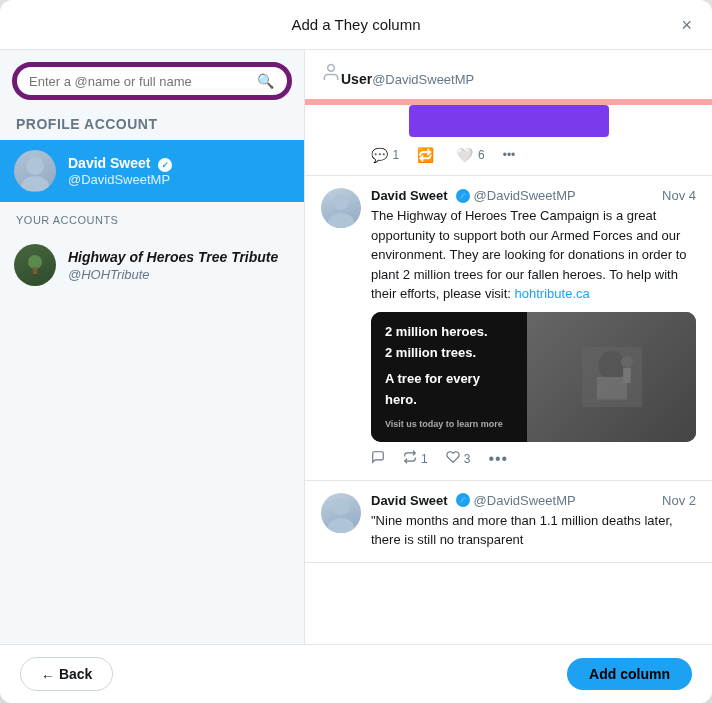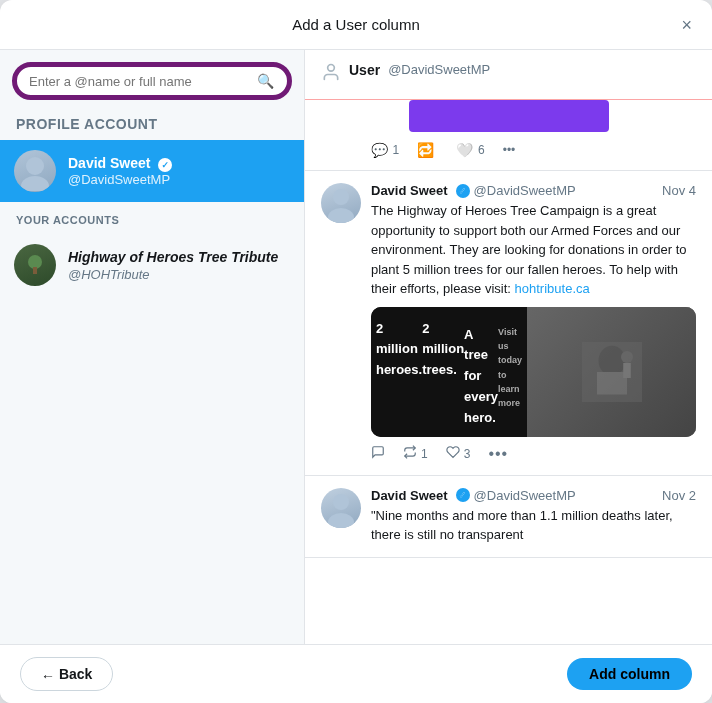--- a/index.html
+++ b/index.html
@@ -130,21 +130,21 @@
       content: '✓';
       position: absolute;
       top: 50%; left: 50%;
       transform: translate(-50%,-50%);
       font-size: 9px;
       color: #1da1f2;
       font-weight: 900;
     }
     .your-accounts-label {
       font-size: 11px;
-      font-weight: 700;
+      font-weight: 400;
       color: #657786;
       letter-spacing: 0.5px;
       padding: 12px 16px 8px 16px;
     }
     .account-item {
       display: flex;
       align-items: center;
       padding: 10px 14px;
       cursor: pointer;
       font-style: italic;
@@ -174,24 +174,24 @@
     }
     
     .right-panel {
       flex: 1;
       display: flex;
       flex-direction: column;
       overflow: hidden;
     }
     .user-header {
       display: flex;
-      align-items: flex-start;
+      align-items: flex-end;
       padding: 12px 16px;
-      border-bottom: 1px solid #fca5a5;
-      gap: 8px;
+      border-bottom: 6px solid #fca5a5;
+      gap: 0;
     }
     .user-icon {
       color: #aab8c2;
       font-size: 18px;
     }
     .user-header-name {
       font-size: 14px;
       font-weight: 700;
       color: #14171a;
     }
@@ -262,21 +262,21 @@
     }
     .tweet-img-text {
       background: #111;
       color: #fff;
       padding: 12px 14px;
       font-size: 13px;
       font-weight: 700;
       line-height: 1.6;
       width: 48%;
       display: flex;
-      flex-direction: row;
+      flex-direction: column;
       justify-content: center;
     }
     .tweet-img-photo {
       flex: 1;
       background: #888;
       background-image: linear-gradient(135deg, #666 0%, #444 100%);
       display: flex;
       align-items: center;
       justify-content: center;
       overflow: hidden;
@@ -367,21 +367,21 @@
       background: linear-gradient(160deg, #4a6741 0%, #2d4a2a 100%);
       display: flex; align-items: center; justify-content: center;
     }
   </style>
 </head>
 <body>
 
 <div class="modal">
 
   <div class="modal-header">
-    <span class="modal-title">Add a User column</span>
+    <span class="modal-title">Add a They column</span>
     <button class="close-btn">×</button>
   </div>
 
   <div class="modal-body">
 
     <div class="left-panel">
 
       <div class="search-box">
         <input class="search-input" type="text" placeholder="Enter a @name or full name" style="">
         <span class="search-icon">🔍</span>
@@ -471,21 +471,21 @@
           <div class="tweet-body">
             <div class="tweet-meta">
               <span class="tweet-author">David Sweet</span>
               <span class="verified-icon" style="background:#1da1f2;">
                 <span style="position:absolute;top:50%;left:50%;transform:translate(-50%,-50%);font-size:9px;color:#fff;font-weight:900;">✓</span>
               </span>
               <span class="tweet-handle">@DavidSweetMP</span>
               <span class="tweet-date">Nov 4</span>
             </div>
             <div class="tweet-text">
-              <span>The Highway of Heroes Tree Campaign is a great opportunity to support both our Armed Forces and our environment. They are looking for donations in order to plant 5 million trees for our fallen heroes. To help with their efforts, please visit:</span>
+              <span>The Highway of Heroes Tree Campaign is a great opportunity to support both our Armed Forces and our environment. They are looking for donations in order to plant 2 million trees for our fallen heroes. To help with their efforts, please visit:</span>
               <a class="tweet-link">hohtribute.ca</a>
             </div>
 
             <div class="tweet-image">
               <div class="tweet-img-text">
                 <div>2 million heroes.</div>
                 <div>2 million trees.</div>
                 <div style="margin-top:6px;">A tree for every hero.</div>
                 <div class="tweet-img-caption">Visit us today to learn more</div>
               </div>

